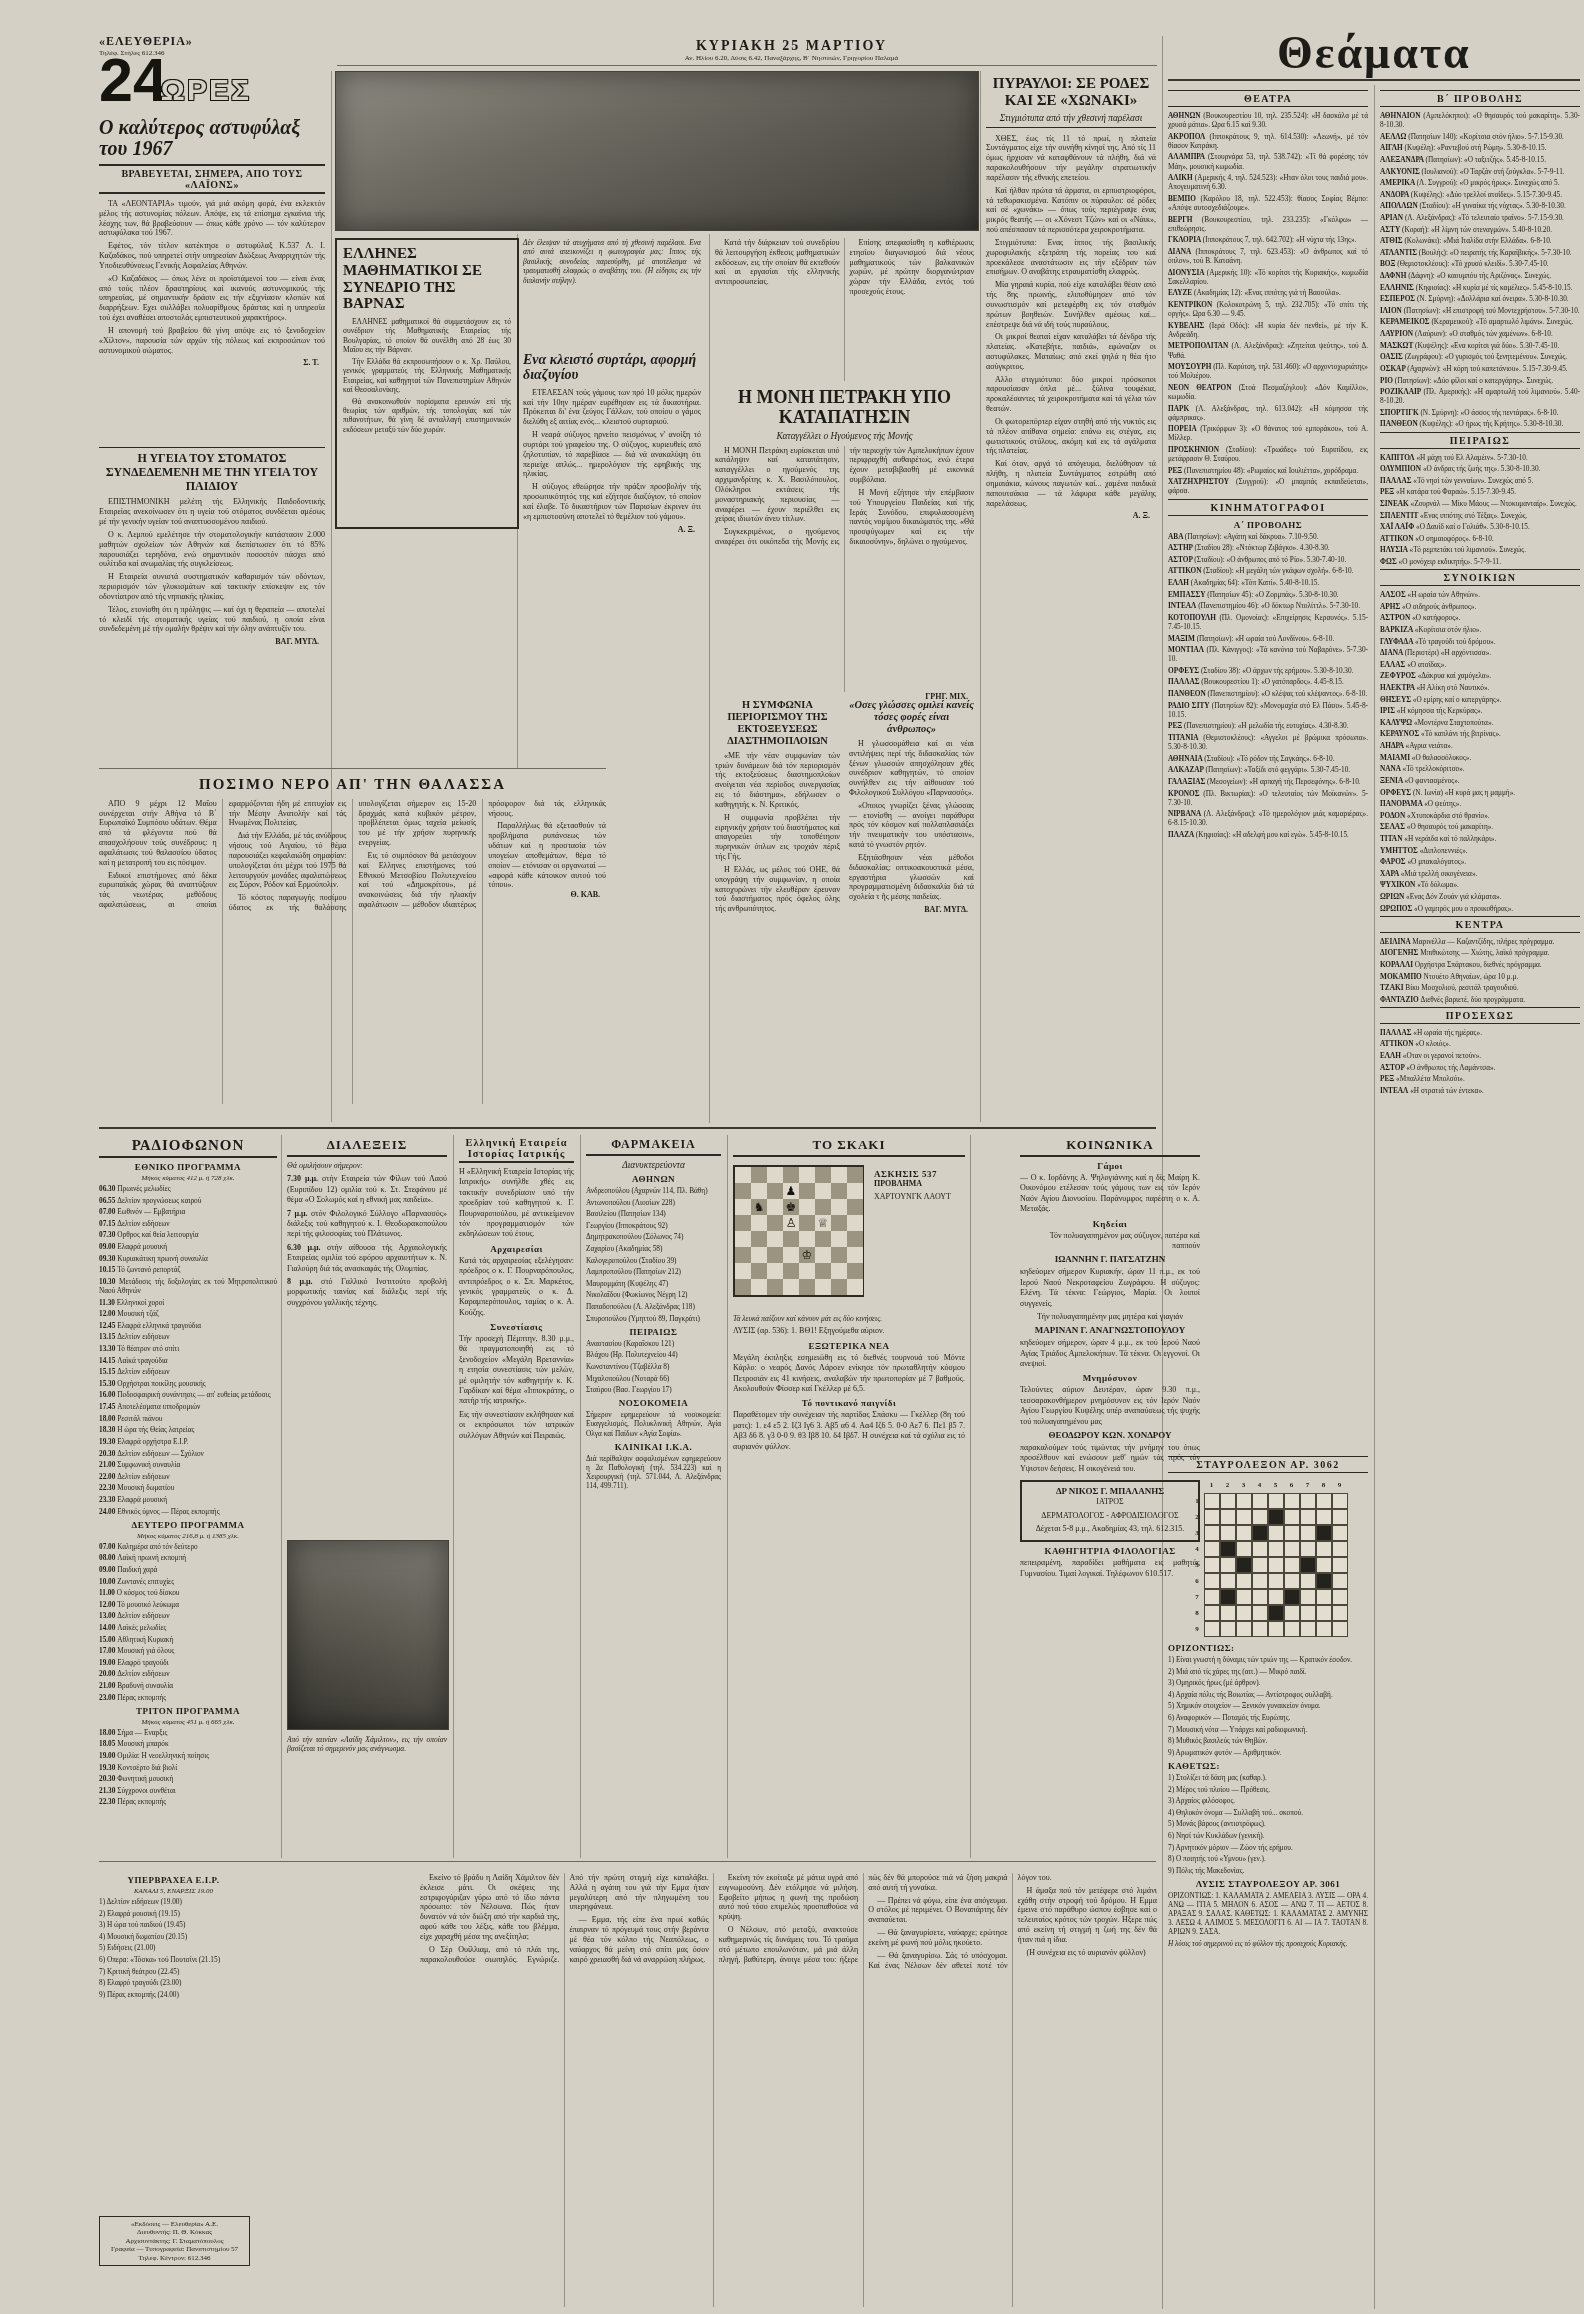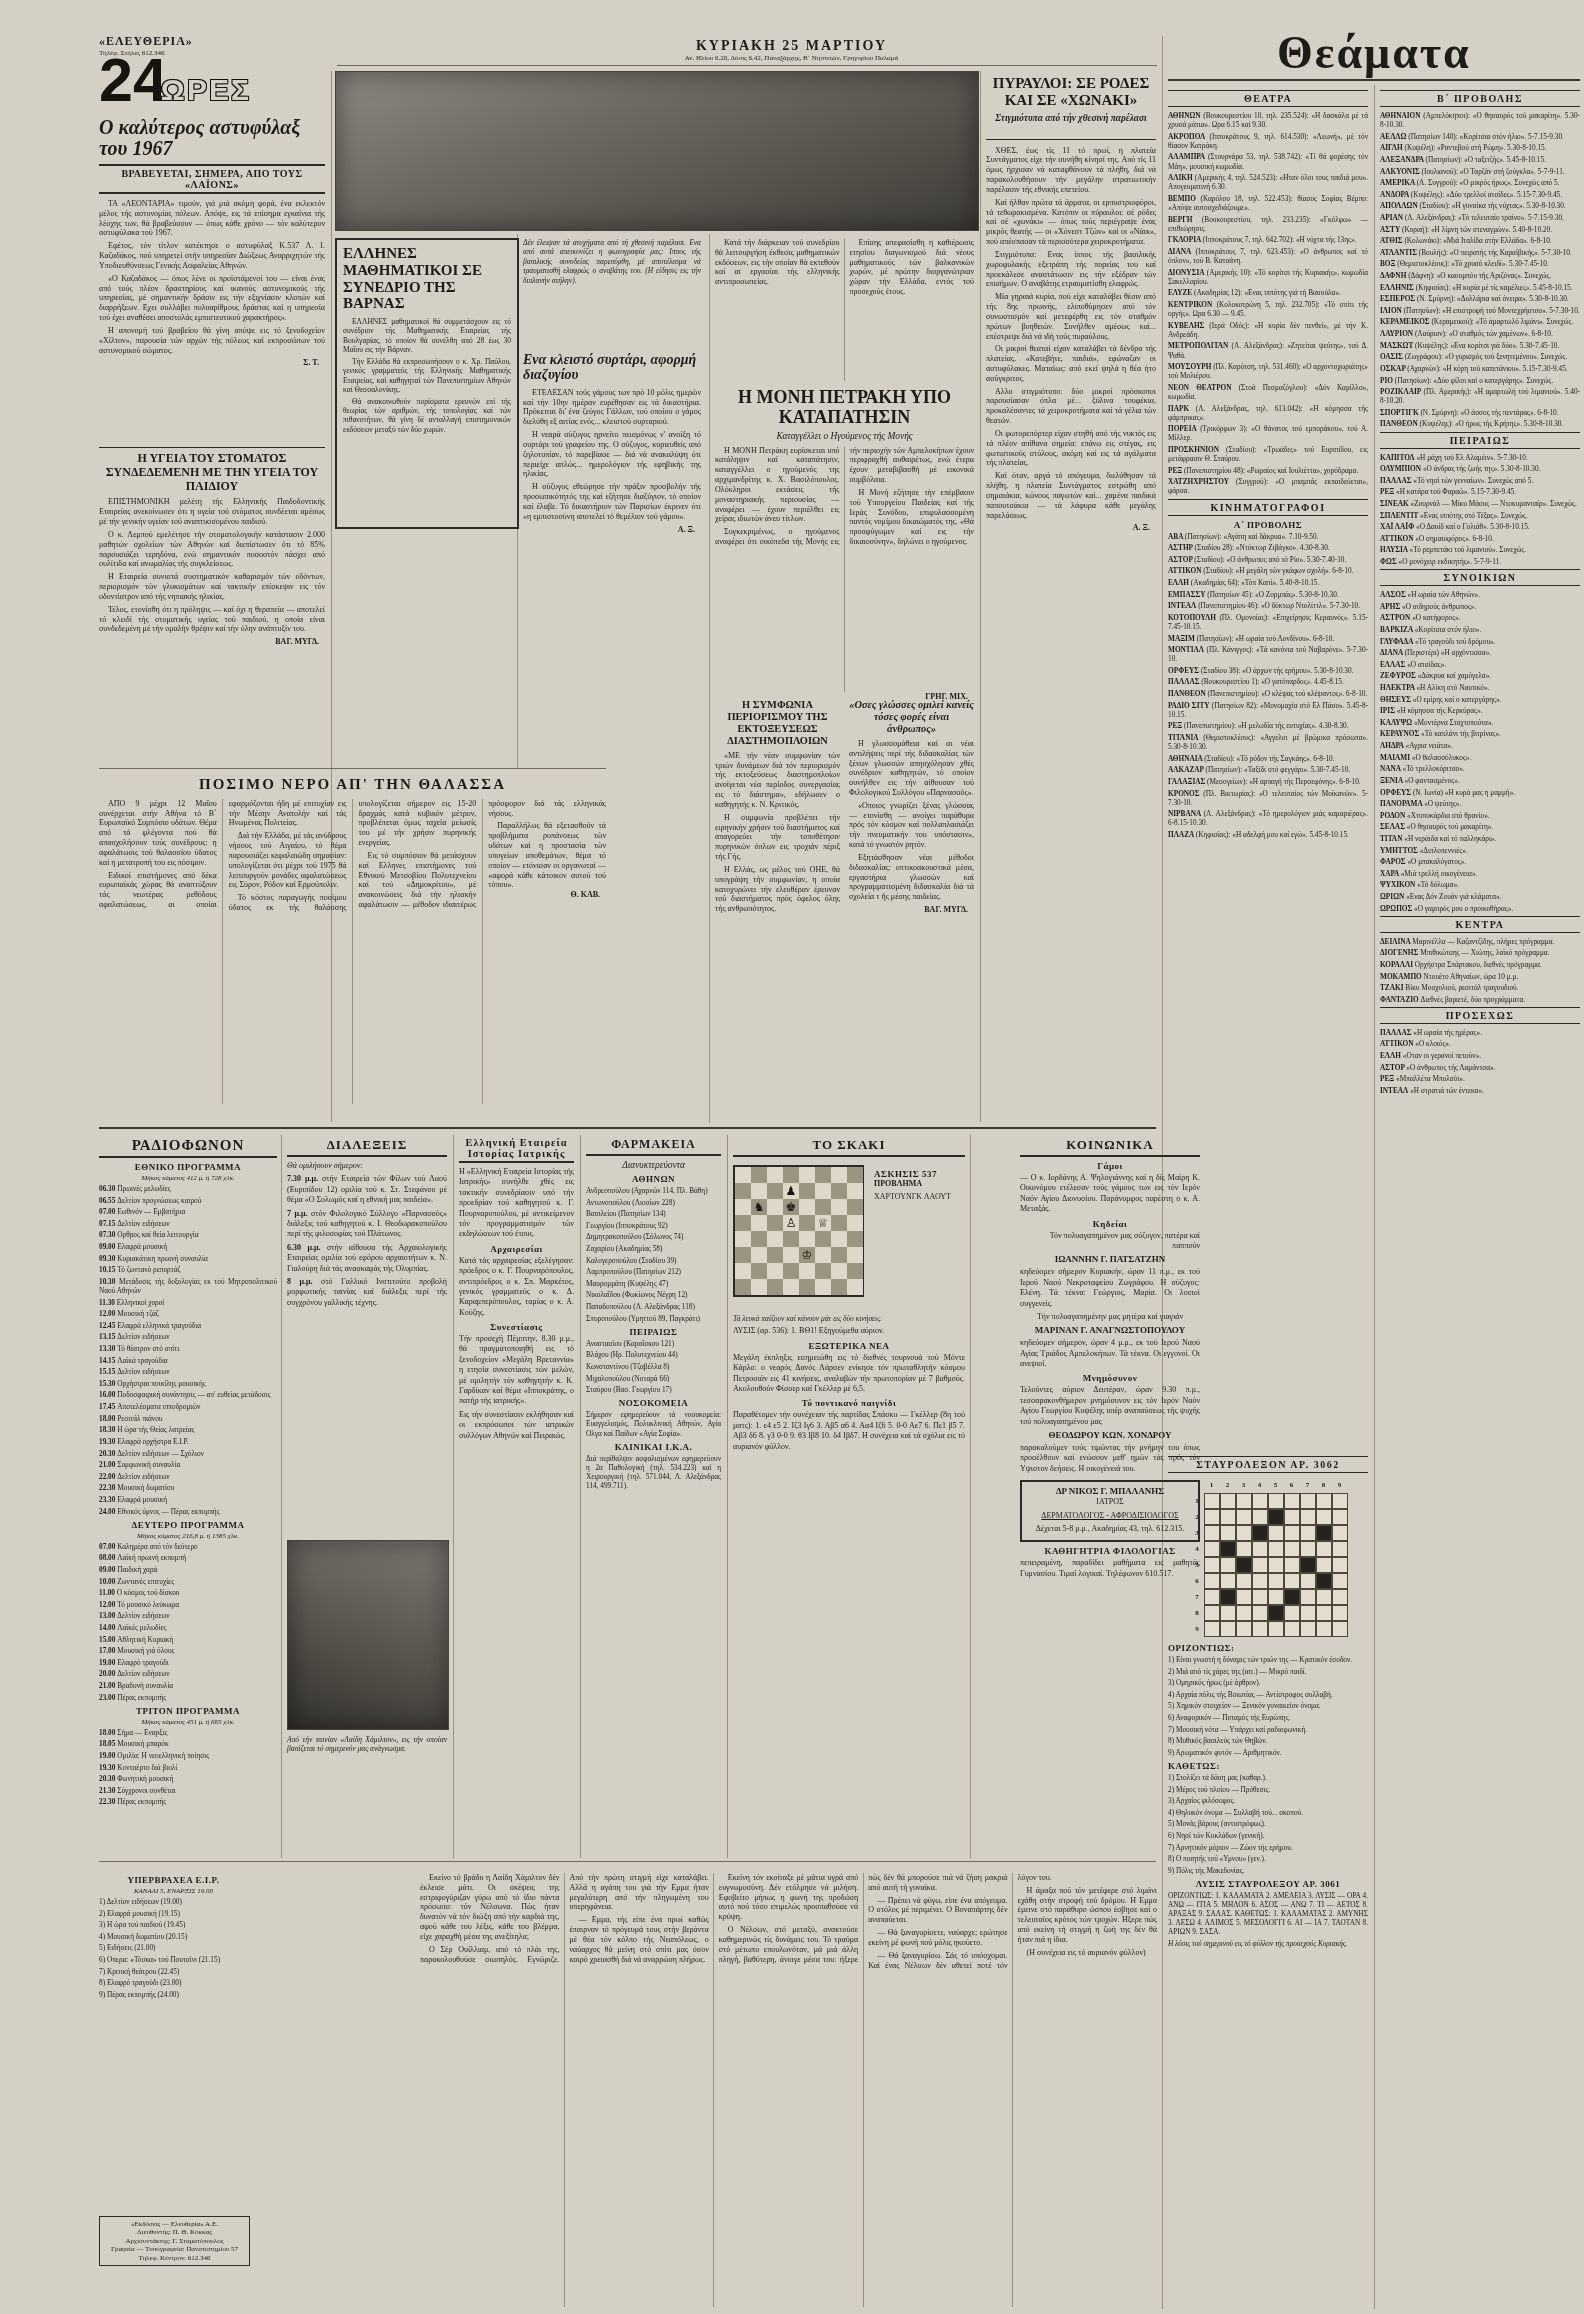--- a/index.html
+++ b/index.html
@@ -187,21 +187,21 @@
           <p class="bp">Τό κόστος παραγωγής ποσίμου ύδατος εκ τής θαλάσσης υπολογίζεται σήμερον εις 15-20 δραχμάς κατά κυβικόν μέτρον, προβλέπεται όμως ταχεία μείωσίς του μέ τήν χρήσιν πυρηνικής ενεργείας.</p>
           <p class="bp">Εις τό συμπόσιον θά μετάσχουν καί Ελληνες επιστήμονες τού Εθνικού Μετσοβίου Πολυτεχνείου καί τού «Δημοκρίτου», μέ ανακοινώσεις διά τήν ηλιακήν αφαλάτωσιν — μέθοδον ιδιαιτέρως πρόσφορον διά τάς ελληνικάς νήσους.</p>
           <p class="bp">Παραλλήλως θά εξετασθούν τά προβλήματα ρυπάνσεως τών υδάτων καί η προστασία τών υπογείων αποθεμάτων, θέμα τό οποίον — ετόνισαν οι οργανωταί — «αφορά κάθε κάτοικον αυτού τού τόπου».</p>
         </div>
       <div class="sign">Θ. ΚΑΒ.</div>
     </div>
   </div>
 
   <div class="abs ovh" style="left:986px;top:75px;width:170px;height:1045px;">
     <div class="h-caps-md">ΠΥΡΑΥΛΟΙ: ΣΕ ΡΟΔΕΣ ΚΑΙ ΣΕ «ΧΩΝΑΚΙ»</div>
-    <div class="subital" style="margin:4px 0 6px 0;border-bottom:1px solid #2b2a24;padding-bottom:16px;font-weight:bold;">Στιγμιότυπα από τήν χθεσινή παρέλασι</div>
+    <div class="subital" style="margin:4px 0 6px 0;border-bottom:1px solid #2b2a24;padding-bottom:4px;">Στιγμιότυπα από τήν χθεσινή παρέλασι</div>
     <div class="body">
         <p class="bp">ΧΘΕΣ, έως τίς 11 τό πρωί, η πλατεία Συντάγματος είχε τήν συνήθη κίνησί της. Από τίς 11 όμως ήρχισαν νά καταφθάνουν τά πλήθη, διά νά παρακολουθήσουν τήν μεγάλην στρατιωτικήν παρέλασιν τής εθνικής επετείου.</p>
         <p class="bp">Καί ήλθαν πρώτα τά άρματα, οι ερπυστριοφόροι, τά τεθωρακισμένα. Κατόπιν οι πύραυλοι: σέ ρόδες καί σέ «χωνάκι» — όπως τούς περιέγραψε ένας μικρός θεατής — οι «Χόνεστ Τζών» καί οι «Νάικ», πού απέσπασαν τά περισσότερα χειροκροτήματα.</p>
         <p class="bp">Στιγμιότυπα: Ενας ίππος τής βασιλικής χωροφυλακής εξετράπη τής πορείας του καί προεκάλεσε αναστάτωσιν εις τήν εξέδραν τών επισήμων. Ο αναβάτης ετραυματίσθη ελαφρώς.</p>
         <p class="bp">Μία γηραιά κυρία, πού είχε καταλάβει θέσιν από τής 8ης πρωινής, ελιποθύμησεν από τόν συνωστισμόν καί μετεφέρθη εις τόν σταθμόν πρώτων βοηθειών. Συνήλθεν αμέσως καί... επέστρεψε διά νά ιδή τούς πυραύλους.</p>
         <p class="bp">Οι μικροί θεαταί είχαν καταλάβει τά δένδρα τής πλατείας. «Κατεβήτε, παιδιά», εφώναζαν οι αστυφύλακες. Ματαίως: από εκεί ψηλά η θέα ήτο ασύγκριτος.</p>
         <p class="bp">Αλλο στιγμιότυπο: δύο μικροί πρόσκοποι παρουσίασαν όπλα μέ... ξύλινα τουφέκια, προκαλέσαντες τά χειροκροτήματα καί τά γέλια τών θεατών.</p>
         <p class="bp">Οι φωτορεπόρτερ είχαν στηθή από τής νυκτός εις τά πλέον απίθανα σημεία: επάνω εις στέγας, εις φωτιστικούς στύλους, ακόμη καί εις τά αγάλματα τής πλατείας.</p>
         <p class="bp">Καί όταν, αργά τό απόγευμα, διελύθησαν τά πλήθη, η πλατεία Συντάγματος εστρώθη από σημαιάκια, κώνους παγωτών καί... χαμένα παιδικά παπουτσάκια — τά λάφυρα κάθε μεγάλης παρελάσεως.</p>
       </div>
@@ -702,21 +702,21 @@
     <div class="it8" style="text-align:center;">Τήν πολυαγαπημένην μας μητέρα καί γιαγιάν</div>
     <div class="namect">ΜΑΡΙΝΑΝ Γ. ΑΝΑΓΝΩΣΤΟΠΟΥΛΟΥ</div>
     <div class="it8">κηδεύομεν σήμερον, ώραν 4 μ.μ., εκ τού Ιερού Ναού Αγίας Τριάδος Αμπελοκήπων. Τά τέκνα. Οι εγγονοί. Οι ανεψιοί.</div>
     <div class="smallhead">Μνημόσυνον</div>
     <div class="it8">Τελούντες αύριον Δευτέραν, ώραν 9.30 π.μ., τεσσαρακονθήμερον μνημόσυνον εις τόν Ιερόν Ναόν Αγίου Γεωργίου Κυψέλης υπέρ αναπαύσεως τής ψυχής τού πολυαγαπημένου μας</div>
     <div class="namect">ΘΕΟΔΩΡΟΥ ΚΩΝ. ΧΟΝΔΡΟΥ</div>
     <div class="it8">παρακαλούμεν τούς τιμώντας τήν μνήμην του όπως προσέλθουν καί ενώσουν μεθ' ημών τάς πρός τόν Υψιστον δεήσεις. Η οικογένειά του.</div>
     <div class="boxed" style="margin-top:6px;padding:3px;">
       <div class="namect" style="margin:1px 0;">ΔΡ ΝΙΚΟΣ Γ. ΜΠΑΛΑΝΗΣ</div>
       <div class="it8" style="text-align:center;">ΙΑΤΡΟΣ</div>
-      <div class="it8" style="text-align:center;text-decoration:underline;">ΔΕΡΜΑΤΟΛΟΓΟΣ - ΑΦΡΟΔΙΣΙΟΛΟΓΟΣ</div>
+      <div class="it8" style="text-align:center;">ΔΕΡΜΑΤΟΛΟΓΟΣ - ΑΦΡΟΔΙΣΙΟΛΟΓΟΣ</div>
       <div class="it8" style="text-align:center;">Δέχεται 5-8 μ.μ., Ακαδημίας 43, τηλ. 612.315.</div>
     </div>
     <div class="smallhead">ΚΑΘΗΓΗΤΡΙΑ ΦΙΛΟΛΟΓΙΑΣ</div>
     <div class="it8">πεπειραμένη, παραδίδει μαθήματα εις μαθητάς Γυμνασίου. Τιμαί λογικαί. Τηλέφωνον 610.517.</div>
   </div>
 
   <div class="abs cols5 ovh" style="left:420px;top:1873px;width:737px;height:434px;">
     <div class="body">
         <p class="bp">Εκείνο τό βράδυ η Λαίδη Χάμιλτον δέν έκλεισε μάτι. Οι σκέψεις της εστριφογύριζαν γύρω από τό ίδιο πάντα πρόσωπο: τόν Νέλσωνα. Πώς ήταν δυνατόν νά τόν διώξη από τήν καρδιά της, αφού κάθε του λέξις, κάθε του βλέμμα, είχε χαραχθή μέσα της ανεξίτηλα;</p>
         <p class="bp">Ο Σέρ Ουίλλιαμ, από τό πλάι της, παρακολουθούσε σιωπηλός. Εγνώριζε. Από τήν πρώτη στιγμή είχε καταλάβει. Αλλά η αγάπη του γιά τήν Εμμα ήταν μεγαλύτερη από τήν πληγωμένη του υπερηφάνεια.</p>

